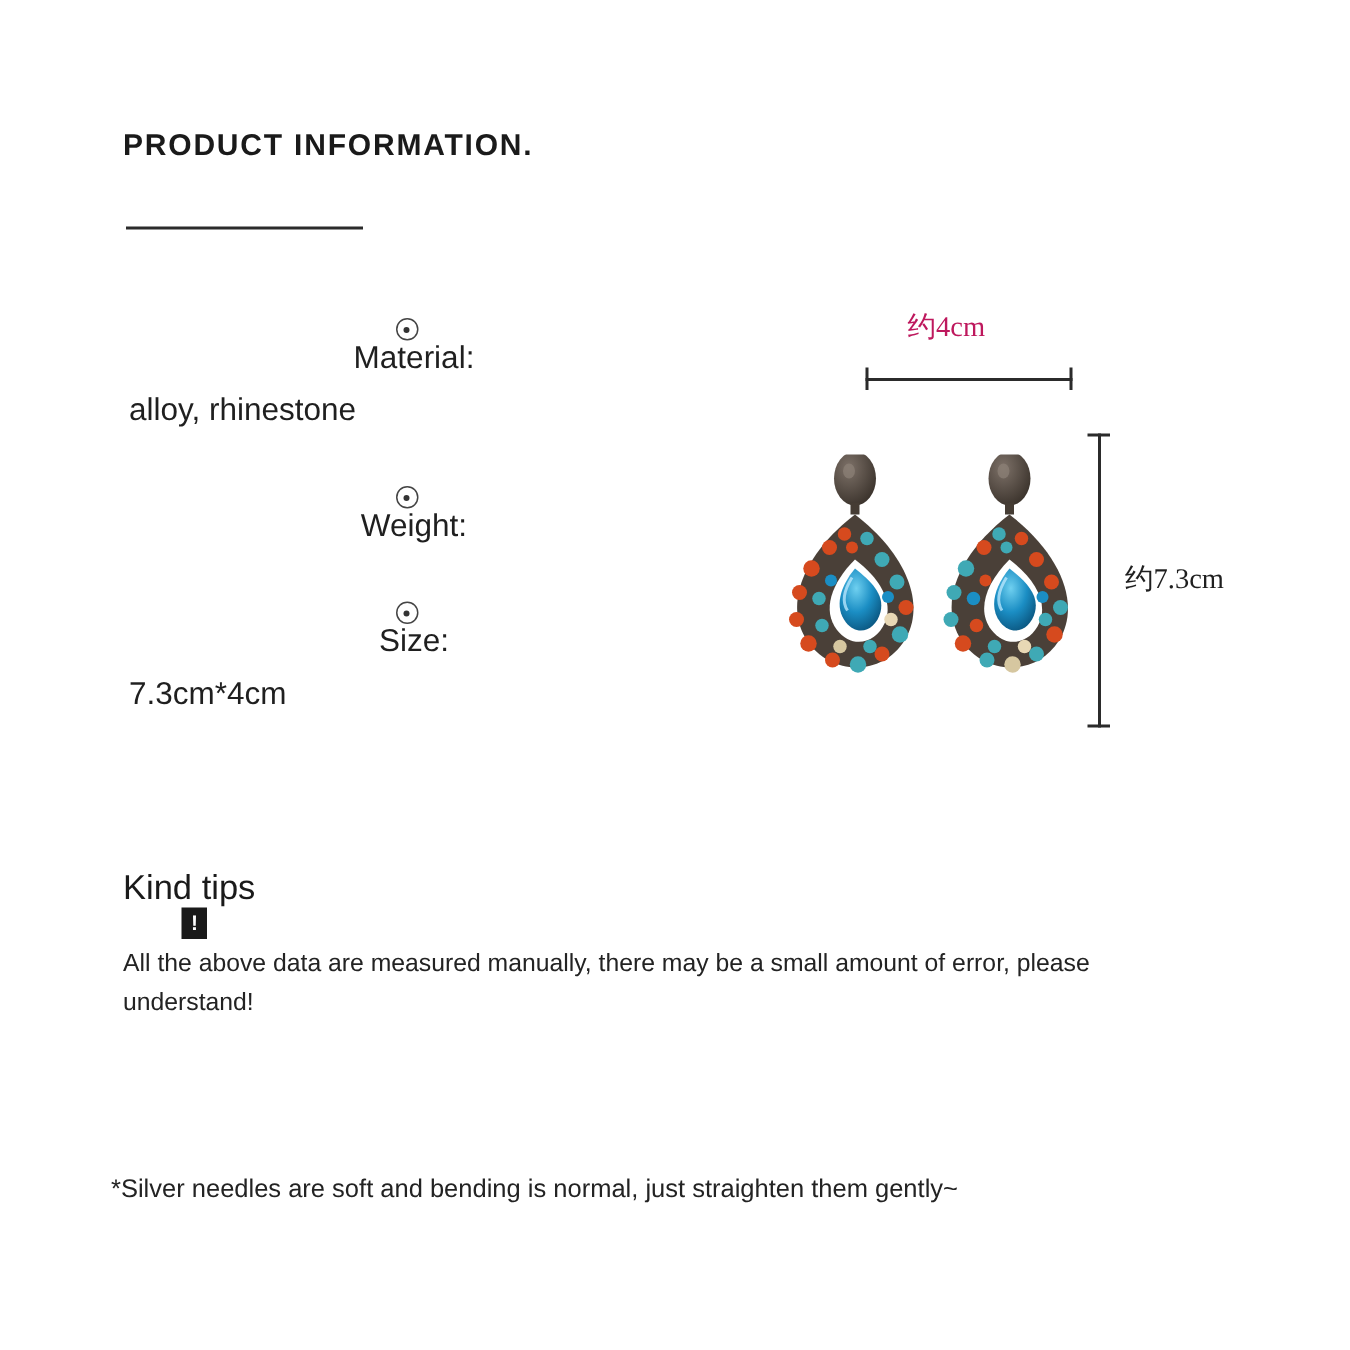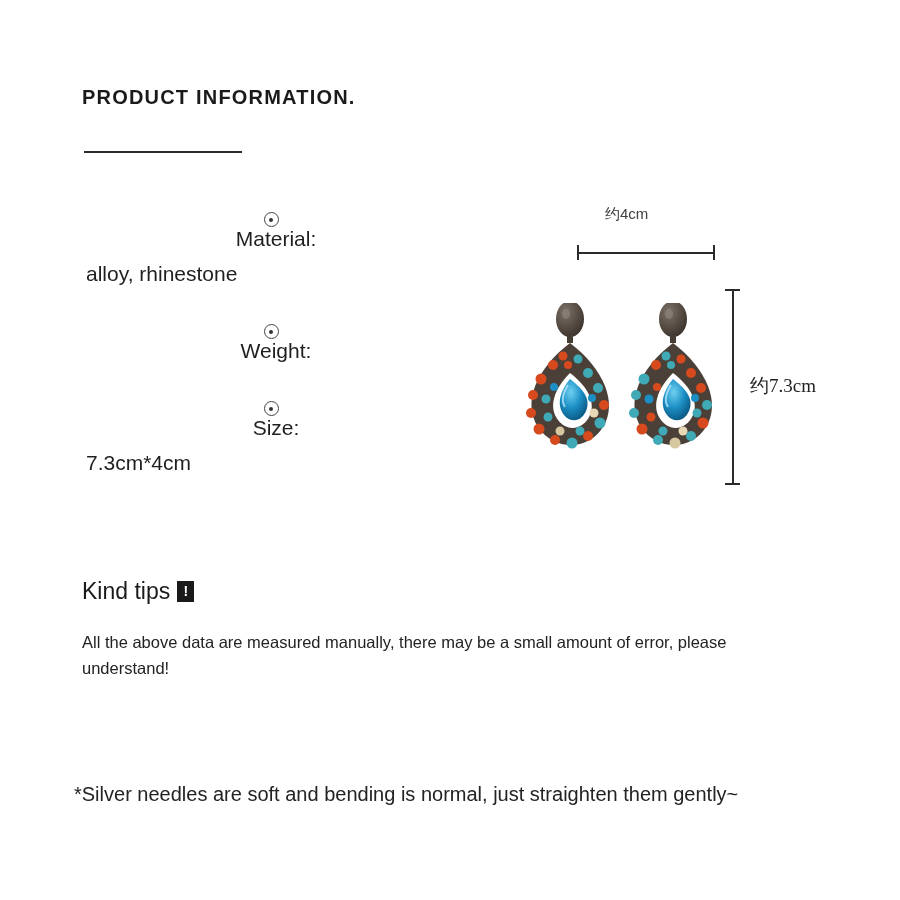--- a/index.html
+++ b/index.html
@@ -90,22 +90,23 @@
     left: 500px;
     top: 195px;
     width: 360px;
     height: 320px;
   }
 
   .width-label {
     position: absolute;
     left: 105px;
     top: 10px;
-    font-size: 15px;
-    color: #404040;
+    font-size: 19px;
+    color: #be185d;
+    font-family: Liberation Serif, serif;
   }
   
   .hbar {
     position: absolute;
     left: 77px;
     top: 57px;
     width: 138px;
     height: 1.6px;
     background: #2b2b2b;
   }
@@ -157,20 +158,21 @@
 
   
   .tips-head {
     position: absolute;
     left: 82px;
     top: 578px;
     display: flex;
     align-items: center;
     font-size: 23px;
     color: #1a1a1a;
+    flex-direction: column;
   }
   .excl-badge {
     display: inline-block;
     margin-left: 7px;
     width: 17px;
     height: 21px;
     background: #1a1a1a;
     color: #fff;
     font-size: 14px;
     font-weight: bold;
@@ -185,21 +187,21 @@
     width: 712px;
     font-size: 16.5px;
     line-height: 1.55;
     color: #232323;
   }
   .tips-body p { margin: 0 0 22px 0; }
   .tips-note {
     position: absolute;
     left: 74px;
     top: 783px;
-    font-size: 20px;
+    font-size: 17px;
     color: #232323;
   }
 </style>
 </head>
 <body>
 
 <div class="page">
 
   <div class="title">PRODUCT INFORMATION.</div>
   <div class="title-rule"></div>

